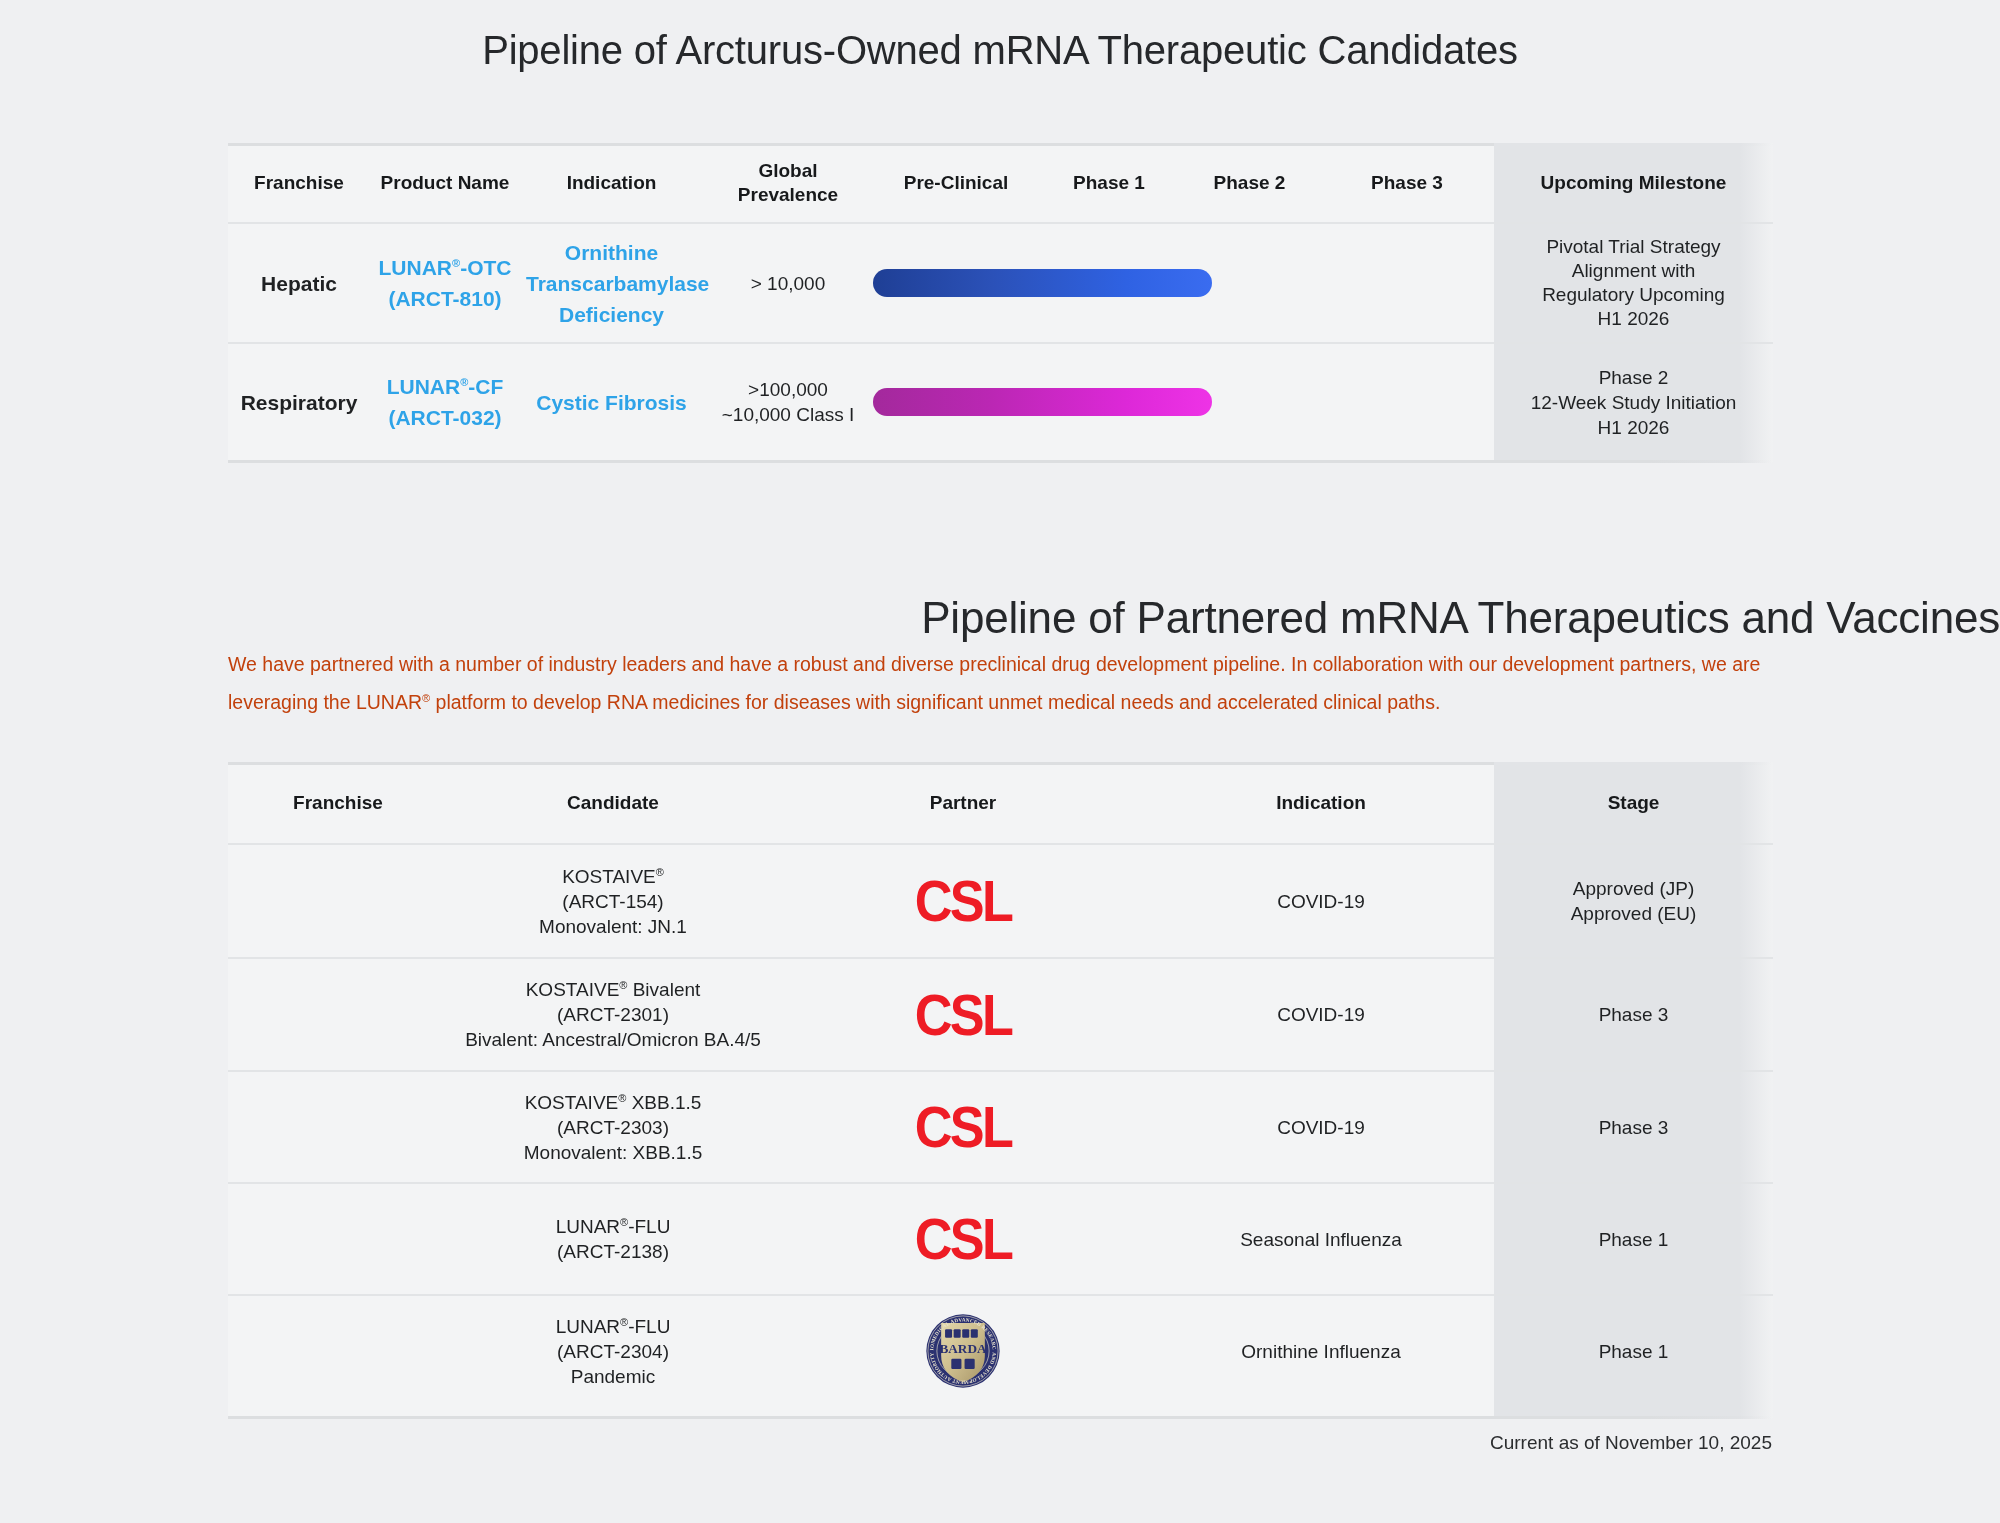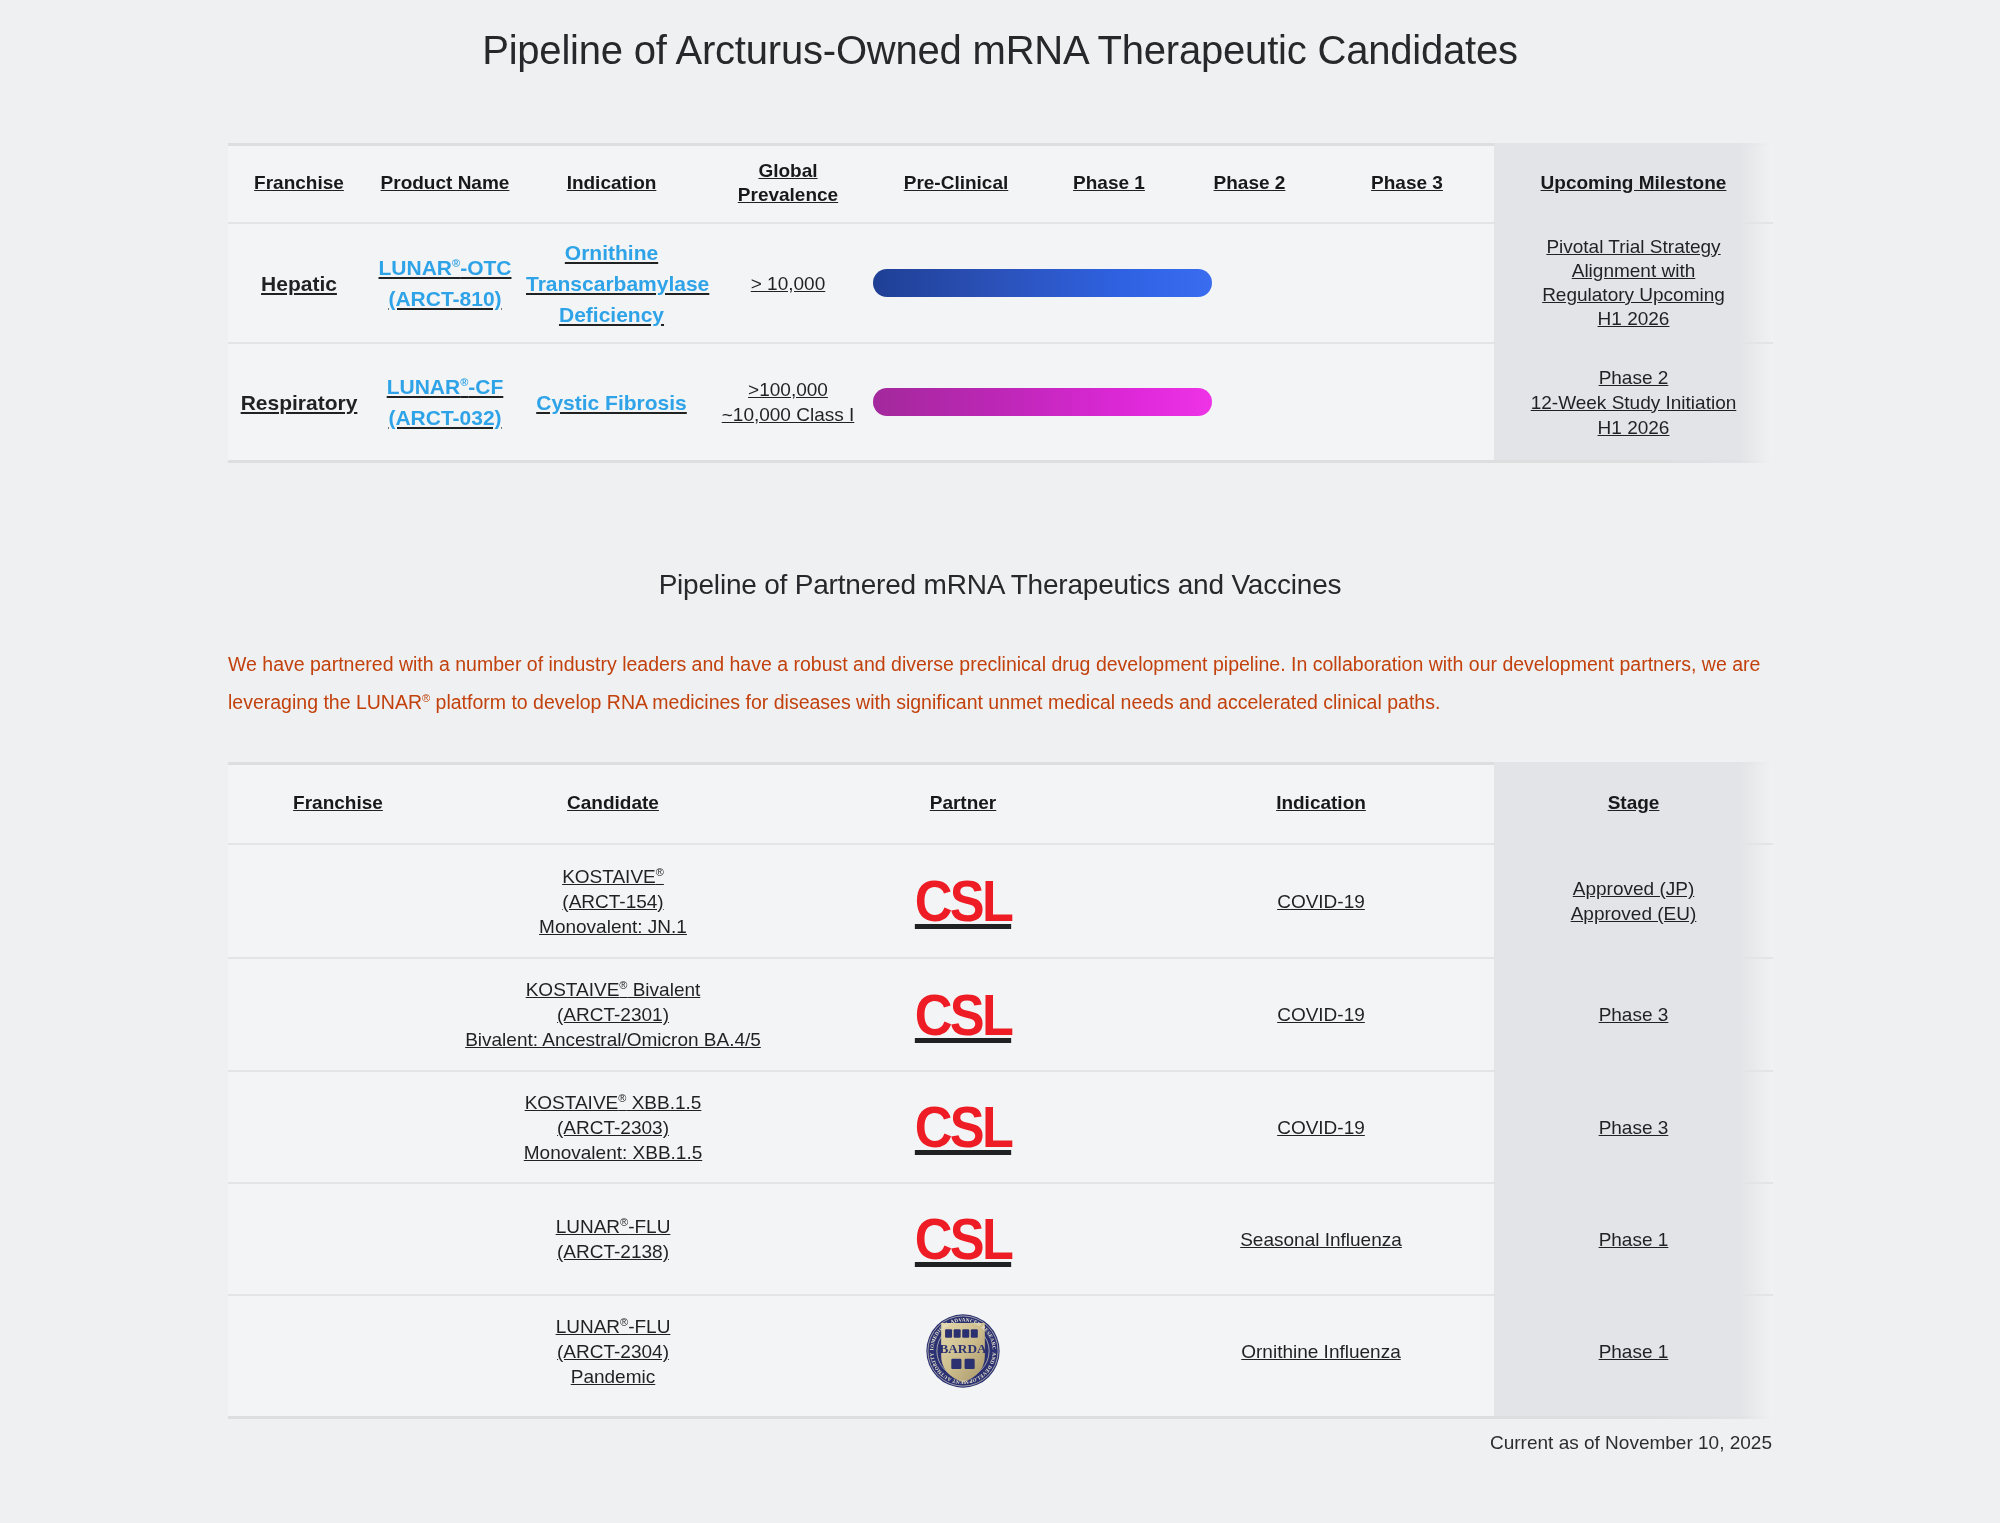--- a/index.html
+++ b/index.html
@@ -22,23 +22,23 @@
     position: absolute;
     left: 0; right: 0; top: 28px;
     text-align: center;
     font-size: 40px;
     font-weight: 400;
     letter-spacing: -0.2px;
     color: #26282b;
   }
   .section-title-2 {
     position: absolute;
-    left: 0; right: 0; top: 569px;
-    text-align: center;
-    font-size: 28px;
+    left: 0; right: 0; top: 593px;
+    text-align: right;
+    font-size: 44px;
     font-weight: 400;
     letter-spacing: -0.2px;
     color: #26282b;
   }
 
   .intro-para {
     position: absolute;
     left: 228px;
     top: 645px;
     width: 1545px;
@@ -48,21 +48,20 @@
     text-align: left;
   }
   .intro-para sup { font-size: 11px; vertical-align: super; line-height: 0; }
 
   
   .tbl {
     position: absolute;
     left: 228px;
     width: 1545px;
     background: #f3f4f5;
-    text-decoration: underline;
   }
   .tbl::before,
   .tbl::after {
     content:"";
     position:absolute; left:0; right:0; height:3px;
     background: linear-gradient(90deg,#dcdee0 0%, #dcdee0 92%, rgba(220,222,224,0) 100%);
   }
   .tbl::before { top:0; }
   .tbl::after  { bottom:0; }
 

